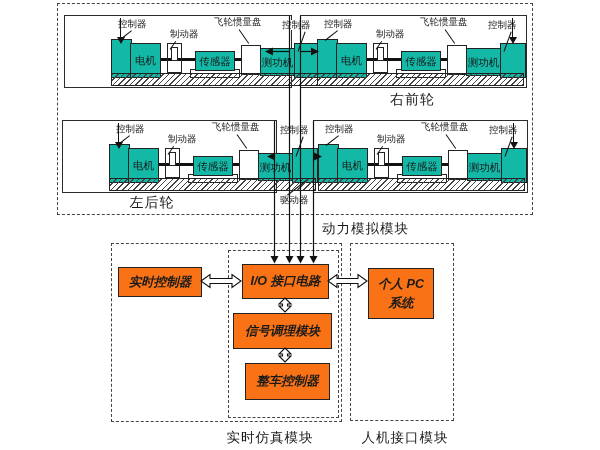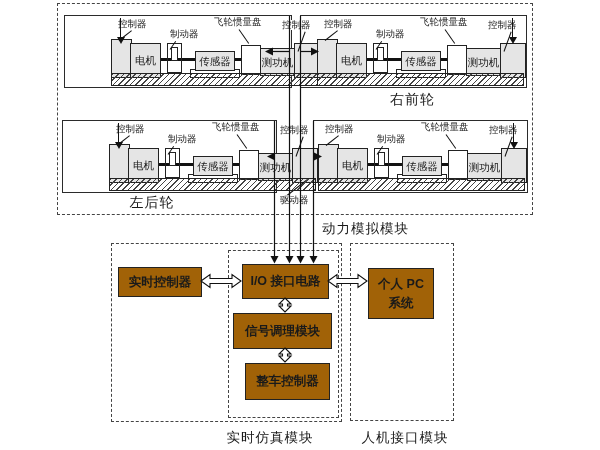--- a/index.html
+++ b/index.html
@@ -3,21 +3,21 @@
 <meta charset="utf-8">
 <style>
   html,body{margin:0;padding:0;background:#fff;}
   .canvas{position:relative;width:600px;height:450px;background:#fff;overflow:hidden;
           font-family:"Liberation Sans",sans-serif;color:#1a1a1a;}
   .dashed{position:absolute;border:1.4px dashed #444;}
   .station{position:absolute;border:1.3px solid #2b2b2b;background:#fff;}
   .comp-row{position:absolute;top:0;bottom:1px;width:207px;margin-left:44px;}
   .station.norm .comp-row{left:2px;}
   .station.mirror .comp-row{right:2px;}
-  .box{position:absolute;border:1px solid #222;background:#e5e5e5;display:flex;align-items:center;
+  .box{position:absolute;border:1px solid #222;background:#14b8a6;display:flex;align-items:center;
        justify-content:center;font-size:10.5px;line-height:1;z-index:2;}
   .ctrl-l{left:0;top:23px;width:19px;height:37px;}
   .motor{left:19px;top:27px;width:29px;height:33px;}
   .shaft{position:absolute;left:47px;top:42px;width:104px;height:3px;background:#111;z-index:1;}
   .brake-c{position:absolute;left:56px;top:27px;width:13px;height:28px;border:1px solid #222;z-index:2;}
   .brake-i{position:absolute;left:3px;top:3px;width:5px;height:12px;border:1px solid #222;background:#fff;}
   .sensor{left:84px;top:35px;width:38px;height:18px;}
   .sensor-base{position:absolute;left:79px;top:53px;width:48px;height:7px;border:1px solid #222;background:#fff;z-index:2;}
   .fly-c{position:absolute;left:130px;top:29px;width:18px;height:28px;border:1px solid #222;background:#fff;z-index:2;}
   .dyno{left:149px;top:32px;width:33px;height:26px;}
@@ -36,22 +36,22 @@
   .ld3{left:128px;top:13px;width:17px;transform:rotate(55deg);}
   .ld4{left:187px;top:35px;width:21px;transform:rotate(-70deg);}
   .ld5{left:178px;top:74px;width:26px;transform:rotate(-38deg);}
   .darrow{position:absolute;top:2px;width:1.2px;height:20px;background:#111;z-index:4;}
   .station.norm .darrow{left:9px;}
   .station.mirror .darrow{left:195px;}
   .darrow::after{content:"";position:absolute;left:-3.5px;bottom:-6px;border-left:4px solid transparent;
                  border-right:4px solid transparent;border-top:7px solid #111;}
   .st-label{position:absolute;font-size:14px;text-align:center;letter-spacing:1px;}
   .mod-label{position:absolute;font-size:13.5px;letter-spacing:1px;white-space:nowrap;}
-  .solid-box{position:absolute;border:1.2px solid #222;background:#a16207;display:flex;flex-direction:column;
-             align-items:center;justify-content:center;font-size:12.5px;font-weight:600;line-height:1.5;z-index:4;}
+  .solid-box{position:absolute;border:1.2px solid #222;background:#f97316;display:flex;flex-direction:column;
+             align-items:center;justify-content:center;font-size:12.5px;font-weight:600;line-height:1.5;z-index:4;font-style:italic;}
   svg.connect{position:absolute;left:0;top:0;z-index:5;pointer-events:none;}
 </style>
 </head>
 <body>
 
 <div class="canvas">
 
   <div class="dashed" style="left:57px;top:3px;width:474px;height:210px;"></div>
   <div class="mod-label" style="left:322px;top:220px;">动力模拟模块</div>
 

